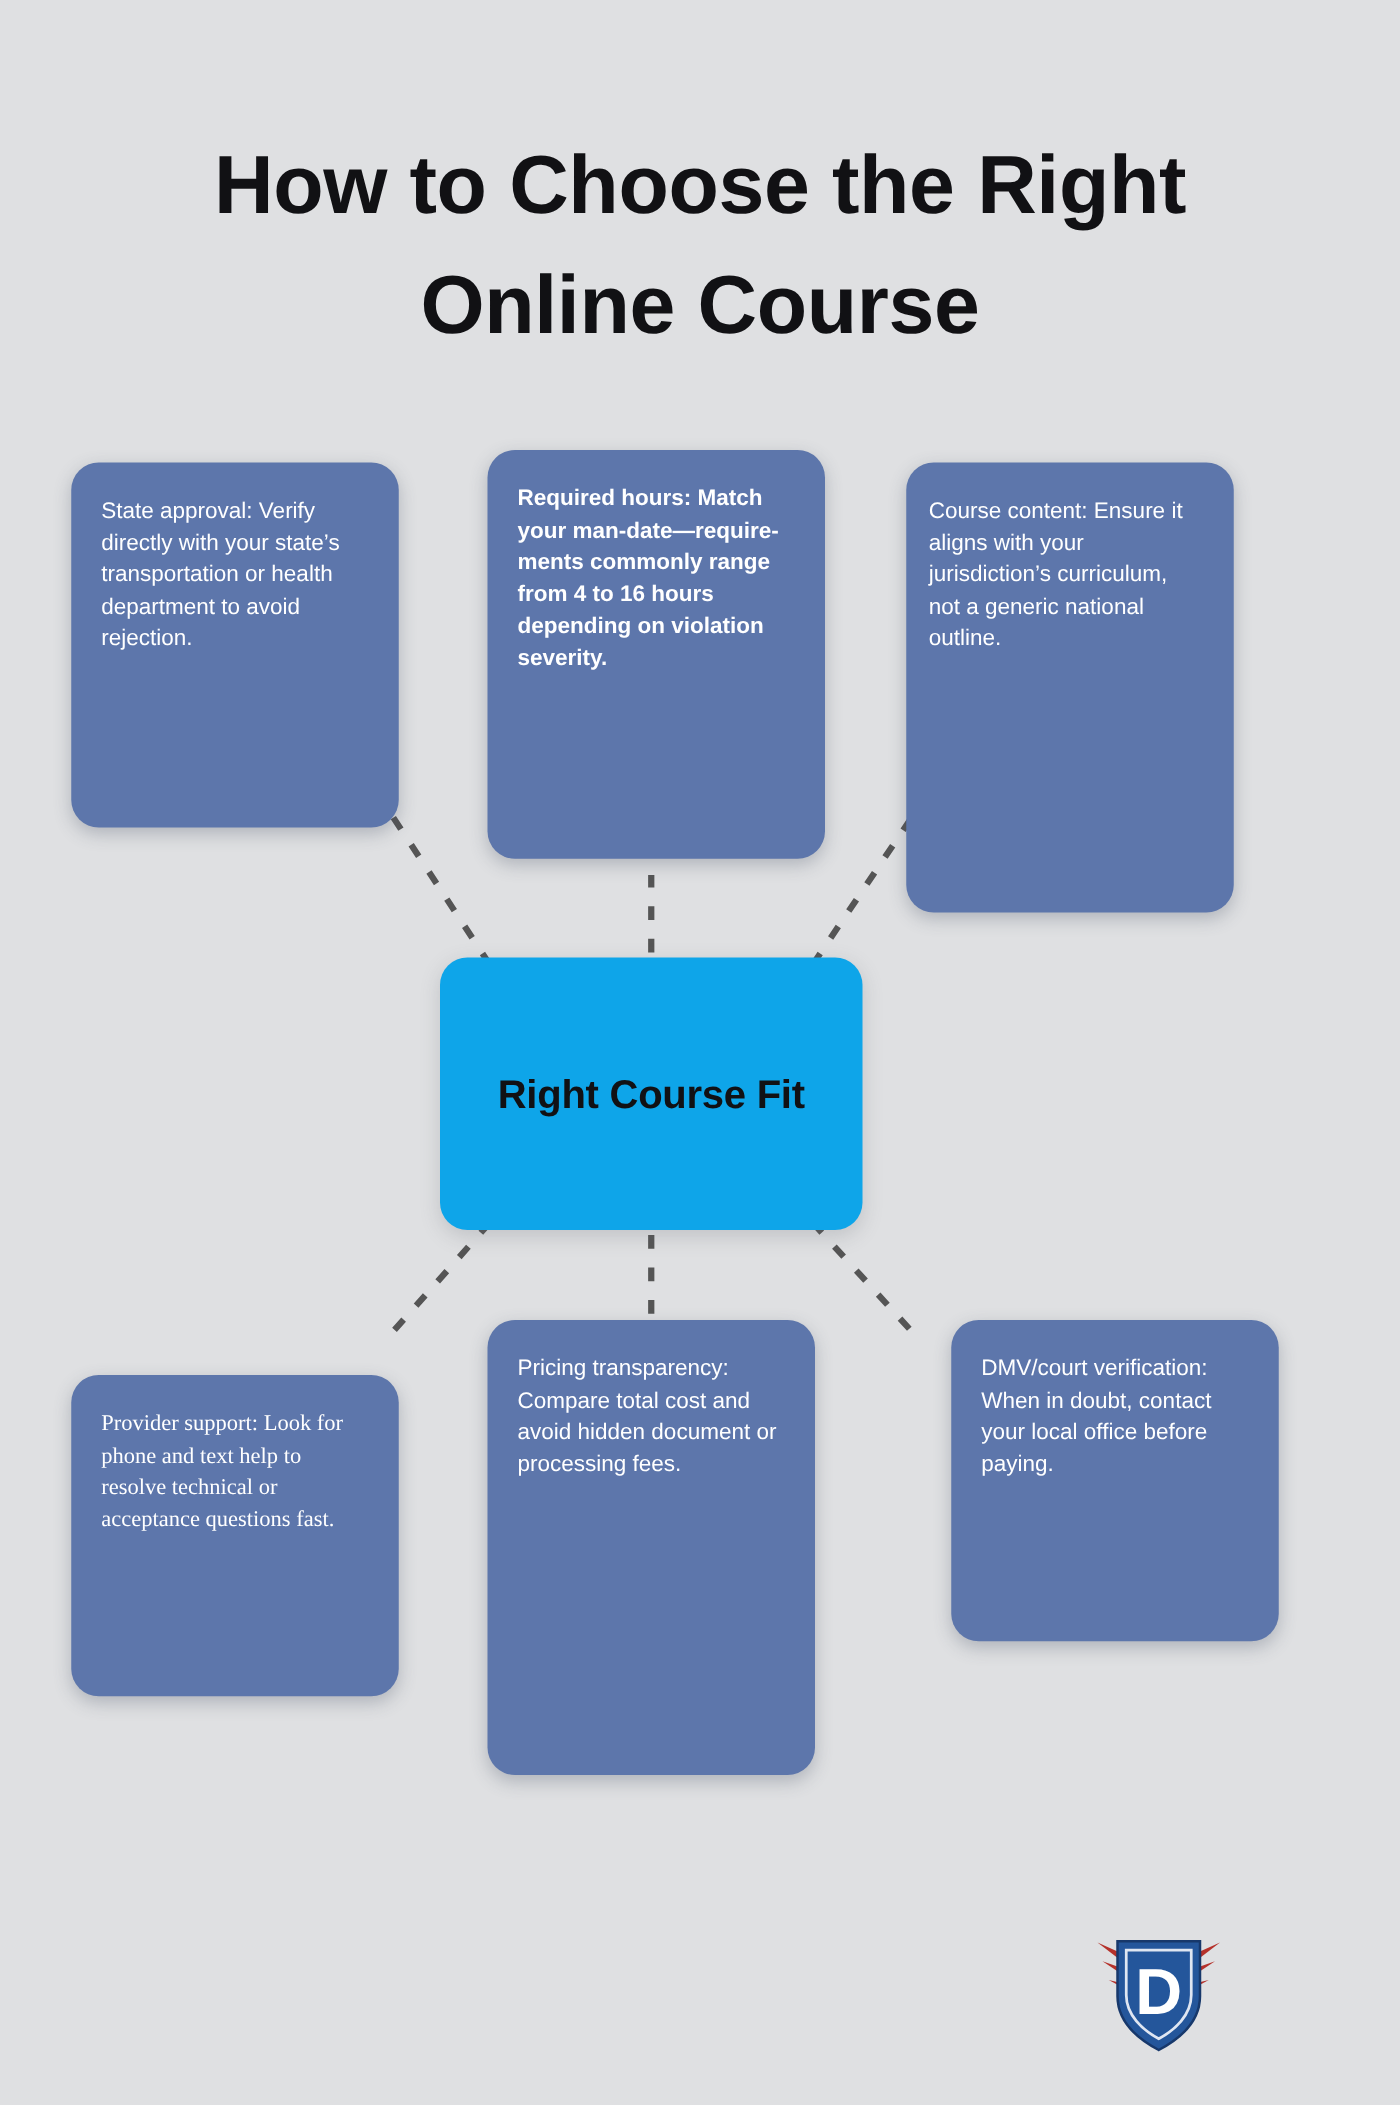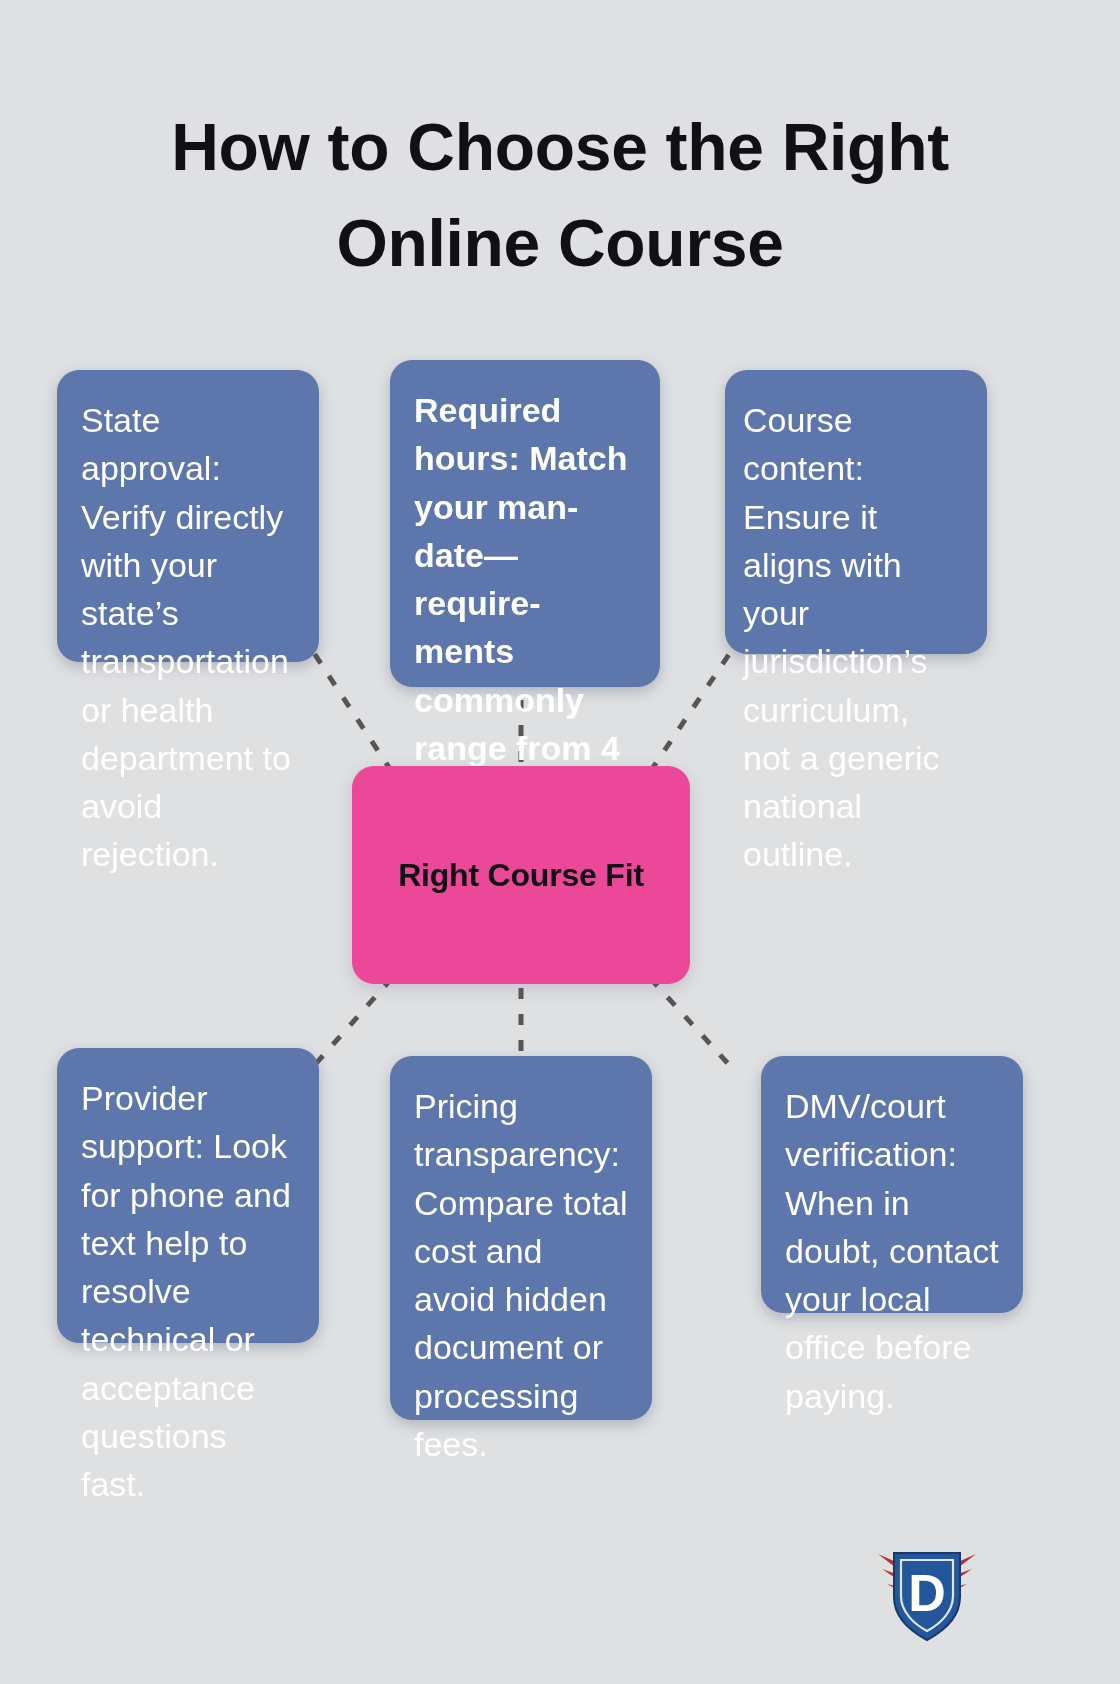--- a/index.html
+++ b/index.html
@@ -47,46 +47,46 @@
   }
 
   
   .card {
     position: absolute;
     background: #5d76ab;
     border-radius: 22px;
     box-sizing: border-box;
     padding: 26px 24px 24px 24px;
     color: #ffffff;
-    font-size: 34px;
+    font-size: 18px;
     line-height: 1.42;
     box-shadow: 0 5px 14px rgba(70, 80, 100, 0.30);
     word-wrap: break-word;
   }
 
   .card-text {
     display: block;
   }
 
   
   #card-state-approval      { left: 57px;  top: 370px;  width: 262px; height: 292px; }
   #card-required-hours      { left: 390px; top: 360px;  width: 270px; height: 327px; font-weight: bold; }
-  #card-course-content      { left: 725px; top: 370px;  width: 262px; height: 284px; padding-left: 18px; }
-  #card-provider-support    { left: 57px;  top: 1048px; width: 262px; height: 295px; }
+  #card-course-content      { left: 725px; top: 370px;  width: 262px; height: 360px; padding-left: 18px; }
+  #card-provider-support    { left: 57px;  top: 1100px; width: 262px; height: 257px; font-family: Liberation Serif, serif; }
   #card-pricing             { left: 390px; top: 1056px; width: 262px; height: 364px; }
   #card-dmv-verification    { left: 725px; top: 1056px; width: 262px; height: 257px; margin-left: 36px; }
 
   
   #center-hub {
     position: absolute;
     left: 352px;
     top: 766px;
     width: 338px;
     height: 218px;
-    background: #ec4899;
+    background: #0ea5e9;
     border-radius: 22px;
     box-shadow: 0 5px 16px rgba(90, 95, 105, 0.22);
     display: flex;
     align-items: center;
     justify-content: center;
   }
   #center-hub .hub-label {
     font-size: 32px;
     font-weight: bold;
     color: #111114;

